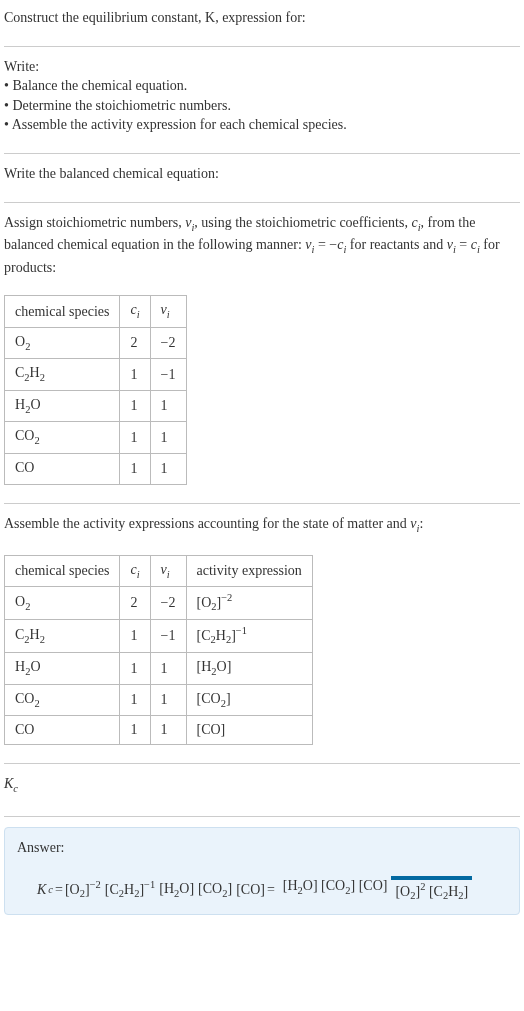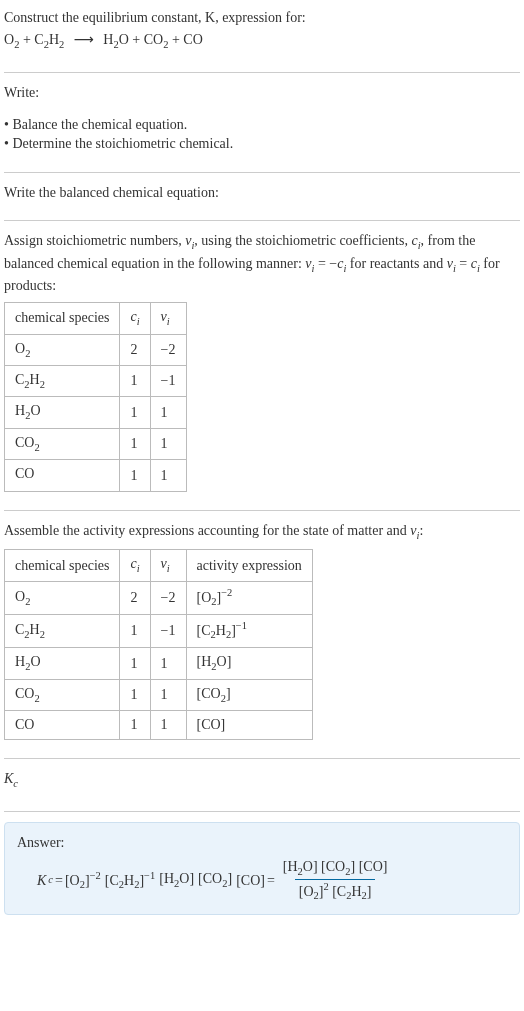--- a/index.html
+++ b/index.html
@@ -23,87 +23,82 @@
     }
     .formula {
       font-family: Georgia, serif;
       margin: 2px 0;
     }
     sub { font-size: 0.75em; vertical-align: sub; }
     sup { font-size: 0.75em; vertical-align: super; }
     .arrow { margin: 0 6px; }
     ul.plan {
       list-style: none;
-      margin-top: 12px;
+      margin-top: 0;
     }
     ul.plan li::before {
       content: "• ";
     }
     table.data {
       border-collapse: collapse;
-      margin-top: 6px;
+      margin-top: 18px;
       padding-left: 44px;
     }
     table.data th, table.data td {
       border: 1px solid #bbb;
       padding: 4px 10px;
       text-align: left;
       font-weight: normal;
     }
     table.data th {
       background: #fff;
     }
     .answer-box {
       background: #eaf3fb;
       border: 1px solid #cde0f0;
       border-radius: 4px;
       padding: 10px 12px;
       margin-top: 6px;
     }
     .answer-label {
-      margin-bottom: 4px;
+      margin-bottom: 18px;
     }
     .italic { font-style: italic; }
     .kc-line {
       display: flex;
       align-items: center;
       flex-wrap: wrap;
       gap: 2px;
       margin-left: 20px;
     }
     .frac {
       display: inline-flex;
-      flex-direction: column;
-      align-items: center;
+      align-items: flex-start;
       vertical-align: middle;
       margin: 0 2px;
     }
     .frac .num { padding: 0 4px; }
-    .frac .den { border-top: 1px solid #0369a1; padding: 0 4px; }
+    .frac .den { border-top: 4px solid #0369a1; padding: 0 4px; }
   </style>
 </head>
 <body>
 
 <div class="section">
   <div>
     <span>Construct the equilibrium constant, K, expression for:</span>
   </div>
-  <div class="formula">
-    <span>O</span><sub>2</sub><span> + </span><span>C</span><sub>2</sub><span>H</span><sub>2</sub>
-    <span class="arrow">⟶</span>
-    <span>H</span><sub>2</sub><span>O</span><span> + </span><span>CO</span><sub>2</sub><span> + </span><span>CO</span>
-  </div>
 </div>
 <hr>
 
 <div class="section">
   <div>Write:</div>
   <ul class="plan">
     <li>Balance the chemical equation.</li>
-    <li>Determine the stoichiometric chemical.</li>
+    <li>Determine the stoichiometric numbers.</li>
+    <li>Assemble the activity expression for each chemical species.</li>
   </ul>
 </div>
 <hr>
 
 <div class="section">
   <div>Write the balanced chemical equation:</div>
 </div>
 <hr>
 
 <div class="section">

